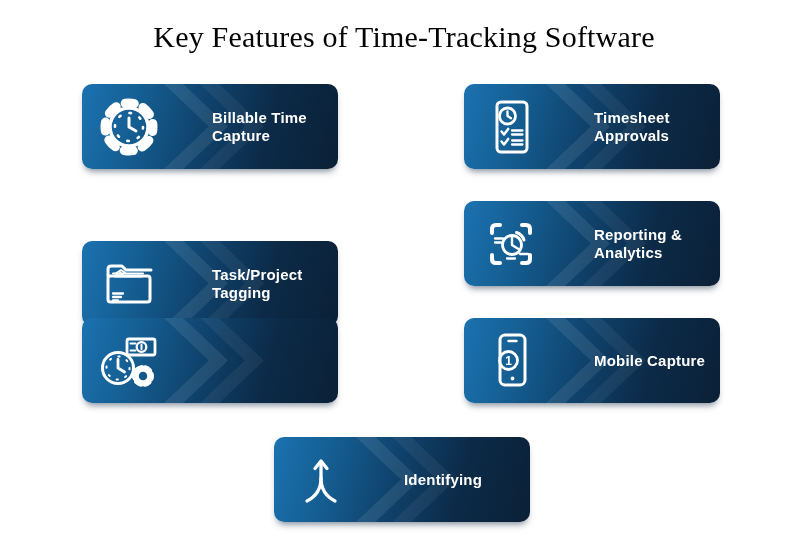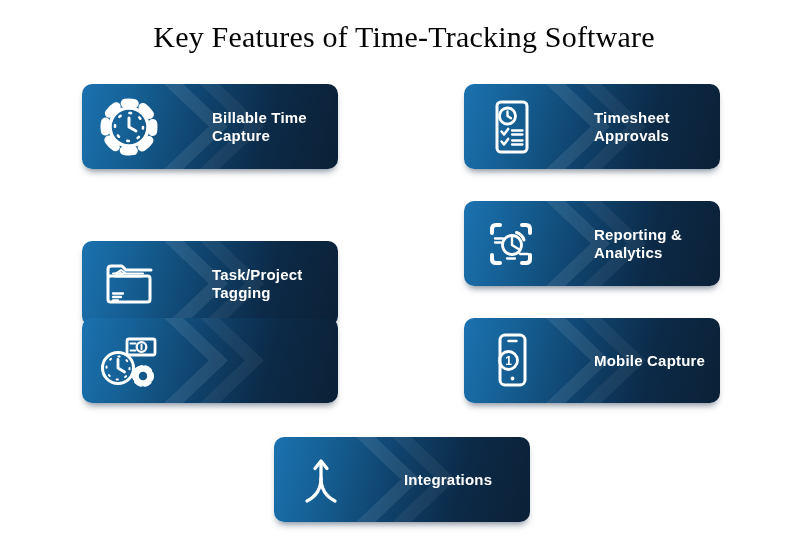--- a/index.html
+++ b/index.html
@@ -149,14 +149,14 @@
 <div class="card pos-7">
   <span class="chev c1"></span>
   <span class="chev c2"></span>
   <span class="icon">
     <svg viewBox="0 0 64 64">
       <path class="stroke" d="M18 53 C27 48.5 32 41 32 30 V15" stroke-width="3.3"></path>
       <path class="stroke" d="M46 53 C37 48.5 32 41 32 30" stroke-width="3.3"></path>
       <path class="stroke" d="M26 20.5 L32 13 L38 20.5" stroke-width="3.3"></path>
     </svg>
   </span>
-  <span class="label">Integrations</span>
+  <span class="label">Identifying</span>
 </div>
 
 </body></html>

